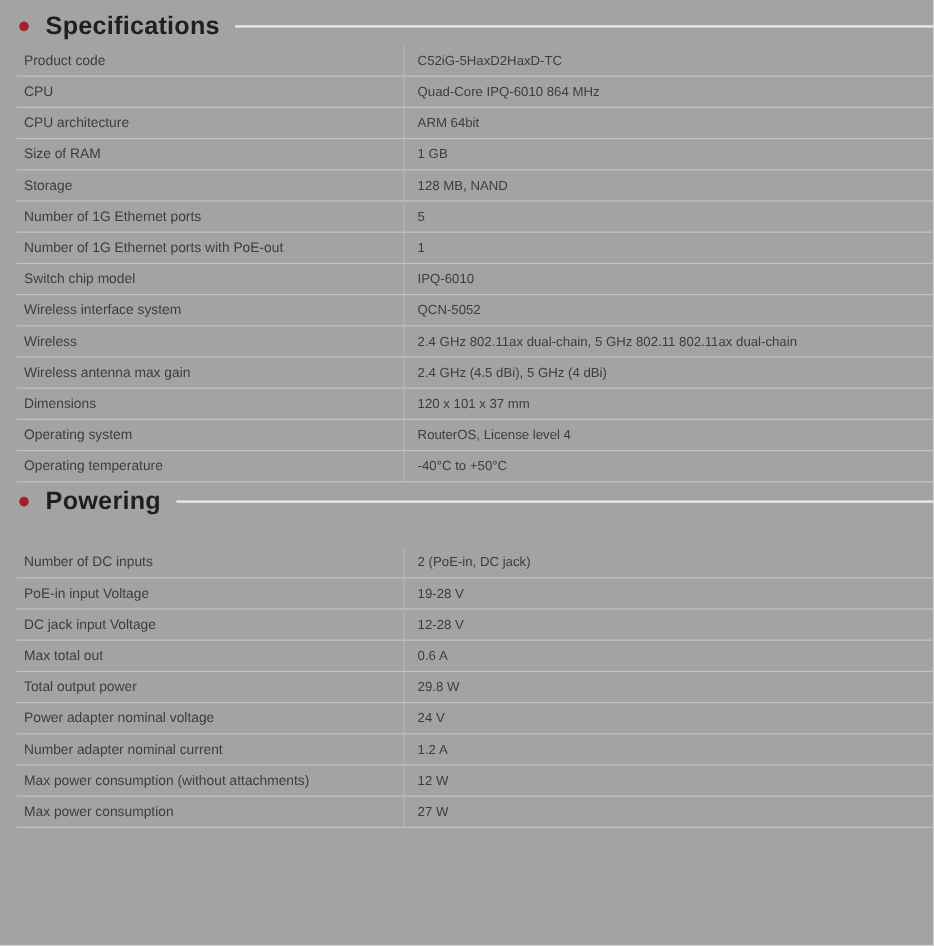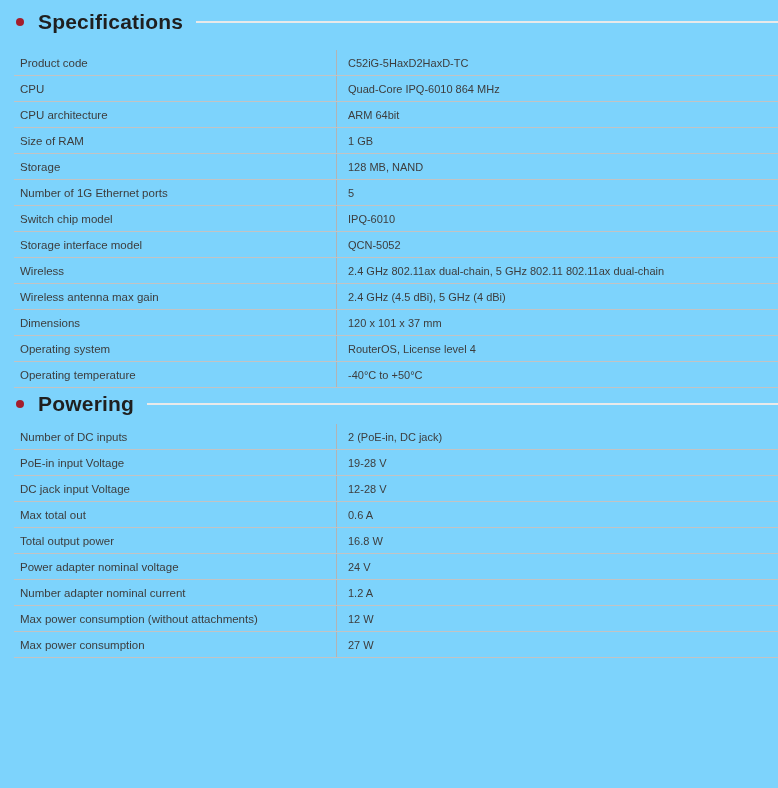--- a/index.html
+++ b/index.html
@@ -1,20 +1,20 @@
 <!DOCTYPE html>
 <html><head>
 <meta charset="utf-8">
 <style>
   html, body { margin: 0; padding: 0; background: #ffffff; }
   .page {
     position: relative;
     width: 778px;
     height: 788px;
-    background: #7dd3fc;
+    background: #a3a3a3;
     font-family: "Liberation Sans", "DejaVu Sans", sans-serif;
     overflow: hidden;
     box-sizing: border-box;
   }
   .section-header {
     display: flex;
     align-items: center;
     margin-left: 16px;
     height: 32px;
   }
@@ -38,22 +38,22 @@
   }
   .header-rule {
     flex: 1 1 auto;
     height: 2px;
     background: #e9e9e9;
     margin-left: 13px;
   }
   .spec-table {
     margin-left: 14px;
   }
-  .spec-table.first { margin-top: 12px; }
-  .spec-table.second { margin-top: 4px; text-align: center; }
+  .spec-table.first { }
+  .spec-table.second { margin-top: 22px; text-align: center; }
   .spec-row {
     display: flex;
     align-items: stretch;
     height: 26px;
     box-sizing: border-box;
     border-bottom: 1px solid #c3c3c3;
   }
   .spec-label {
     flex: 0 0 323px;
     width: 323px;
@@ -108,25 +108,29 @@
     </div>
     <div class="spec-row">
       <div class="spec-label">Storage</div>
       <div class="spec-value">128 MB, NAND</div>
     </div>
     <div class="spec-row">
       <div class="spec-label">Number of 1G Ethernet ports</div>
       <div class="spec-value">5</div>
     </div>
     <div class="spec-row">
+      <div class="spec-label">Number of 1G Ethernet ports with PoE-out</div>
+      <div class="spec-value">1</div>
+    </div>
+    <div class="spec-row">
       <div class="spec-label">Switch chip model</div>
       <div class="spec-value">IPQ-6010</div>
     </div>
     <div class="spec-row">
-      <div class="spec-label">Storage interface model</div>
+      <div class="spec-label">Wireless interface system</div>
       <div class="spec-value">QCN-5052</div>
     </div>
     <div class="spec-row">
       <div class="spec-label">Wireless</div>
       <div class="spec-value">2.4 GHz 802.11ax dual-chain, 5 GHz 802.11 802.11ax dual-chain</div>
     </div>
     <div class="spec-row">
       <div class="spec-label">Wireless antenna max gain</div>
       <div class="spec-value">2.4 GHz (4.5 dBi), 5 GHz (4 dBi)</div>
     </div>
@@ -162,21 +166,21 @@
     <div class="spec-row">
       <div class="spec-label">DC jack input Voltage</div>
       <div class="spec-value">12-28 V</div>
     </div>
     <div class="spec-row">
       <div class="spec-label">Max total out</div>
       <div class="spec-value">0.6 A</div>
     </div>
     <div class="spec-row">
       <div class="spec-label">Total output power</div>
-      <div class="spec-value">16.8 W</div>
+      <div class="spec-value">29.8 W</div>
     </div>
     <div class="spec-row">
       <div class="spec-label">Power adapter nominal voltage</div>
       <div class="spec-value">24 V</div>
     </div>
     <div class="spec-row">
       <div class="spec-label">Number adapter nominal current</div>
       <div class="spec-value">1.2 A</div>
     </div>
     <div class="spec-row">

